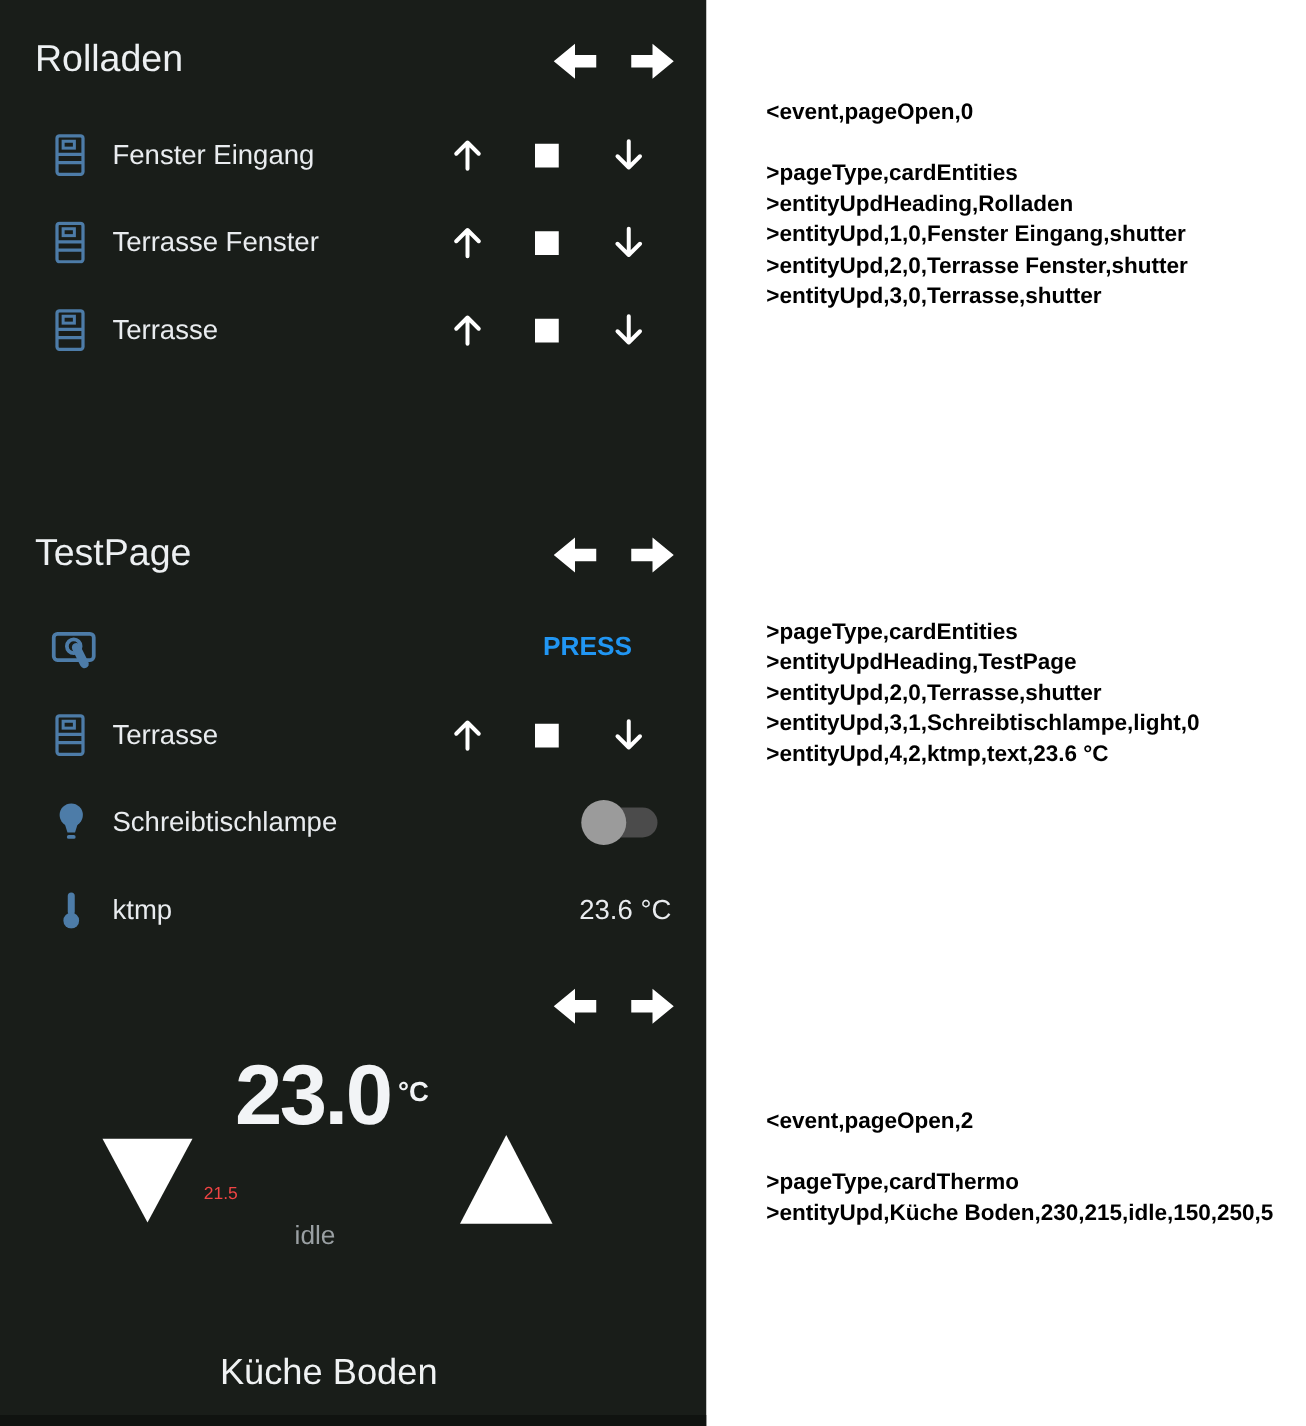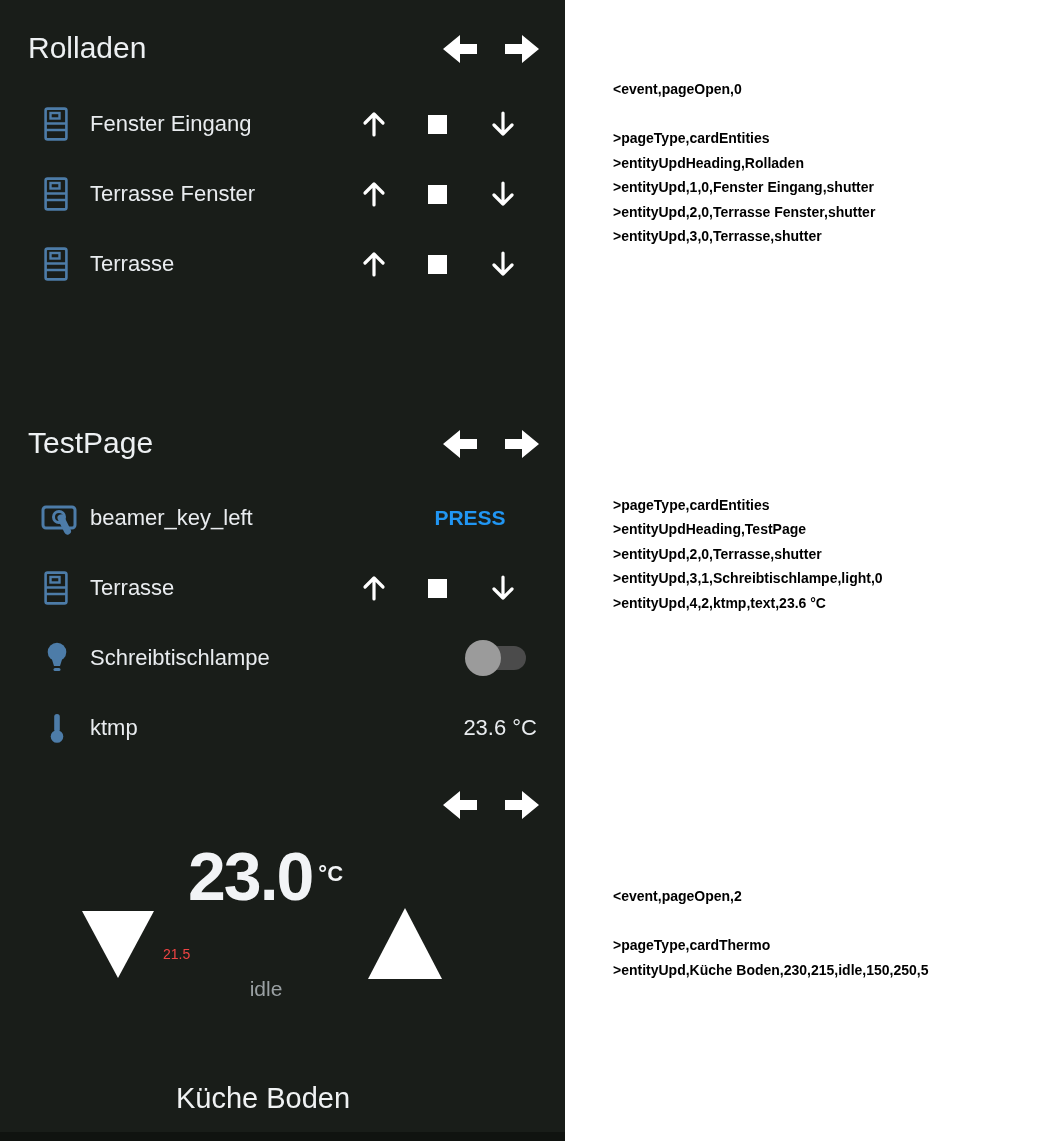--- a/index.html
+++ b/index.html
@@ -59,28 +59,28 @@
                        vertical-align:top; position:relative; top:-2px;
                        margin-left:6px; }
   .tri-btn { position:absolute; width:0; height:0; background:none; border-style:solid;
              cursor:pointer; padding:0; }
   .tri-down { left:82px; top:911px; border-width:67px 36px 0 36px;
               border-color:#ffffff transparent transparent transparent; }
   .tri-up { left:368px; top:908px; border-width:0 37px 71px 37px;
             border-color:transparent transparent #ffffff transparent; }
   .target-temp { position:absolute; left:163px; top:946px; width:200px;
                  text-align:left; color:#ef4444; font-size:14px; }
-  .thermo-state { position:absolute; left:166px; top:977px; width:200px;
+  .thermo-state { position:absolute; left:152px; top:977px; width:200px;
                   text-align:center; color:#9aa0a3; font-size:21px; }
   .thermo-name { position:absolute; left:88px; top:1082px; width:350px;
                  text-align:center; color:#f0f2f3; font-size:29px; }
 
   
   .log { position:absolute; left:613px; color:#000000; font-weight:700;
-         font-size:14px; }
+         font-size:18px; }
   .log-line { height:24.5px; line-height:24.5px; white-space:pre; }
   .log-1 { top:77px; }
   .log-2 { top:468px; }
   .log-3 { top:884px; }
 </style>
 </head>
 <body>
 
 <svg width="0" height="0" style="position:absolute">
   <defs>
@@ -195,21 +195,20 @@
           <use href="#arrow-left-nav"></use>
         </svg></button>
     <button class="nav-arrow" style="left:503px; top:428px"><svg width="38" height="32">
           <use href="#arrow-right-nav"></use>
         </svg></button>
 
     <div class="row" style="top:483px">
       <span class="icon icon-tap"><svg width="38" height="38">
             <use href="#ico-tap"></use>
           </svg></span>
-      <span class="label">beamer_key_left</span>
       <button class="press-value">PRESS</button>
     </div>
 
     <div class="row" style="top:553px">
       <span class="icon icon-shutter"><svg width="24" height="34">
             <use href="#ico-shutter"></use>
           </svg></span>
       <span class="label">Terrasse</span>
       <button class="ctl ctl-up">
           <svg width="26" height="28">

